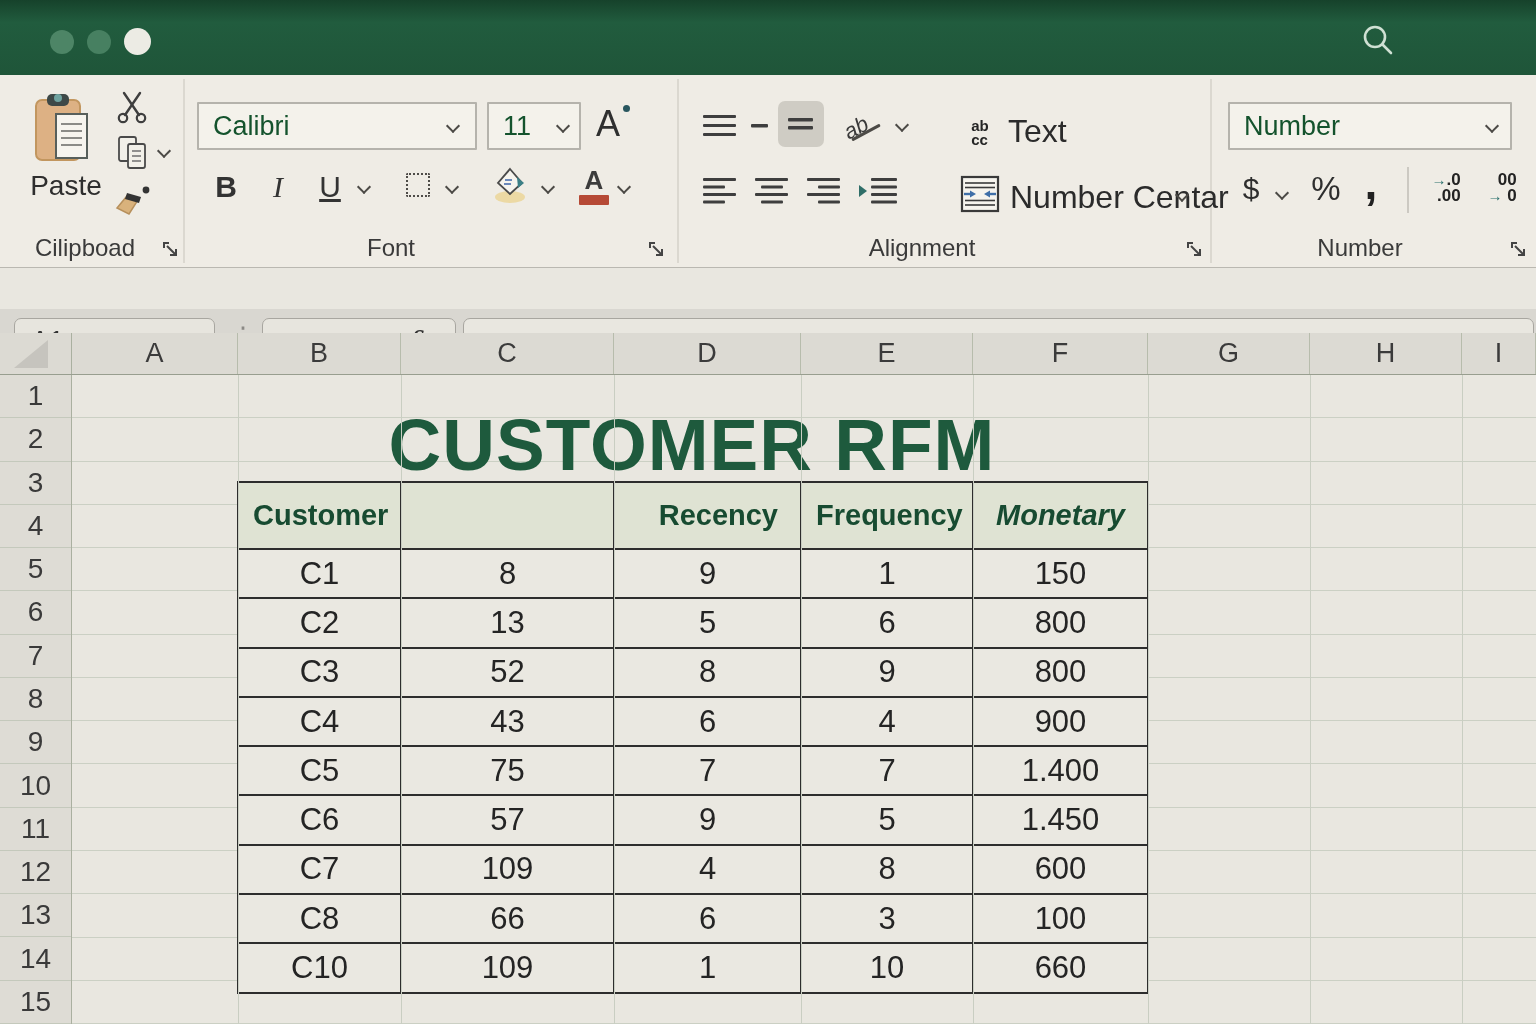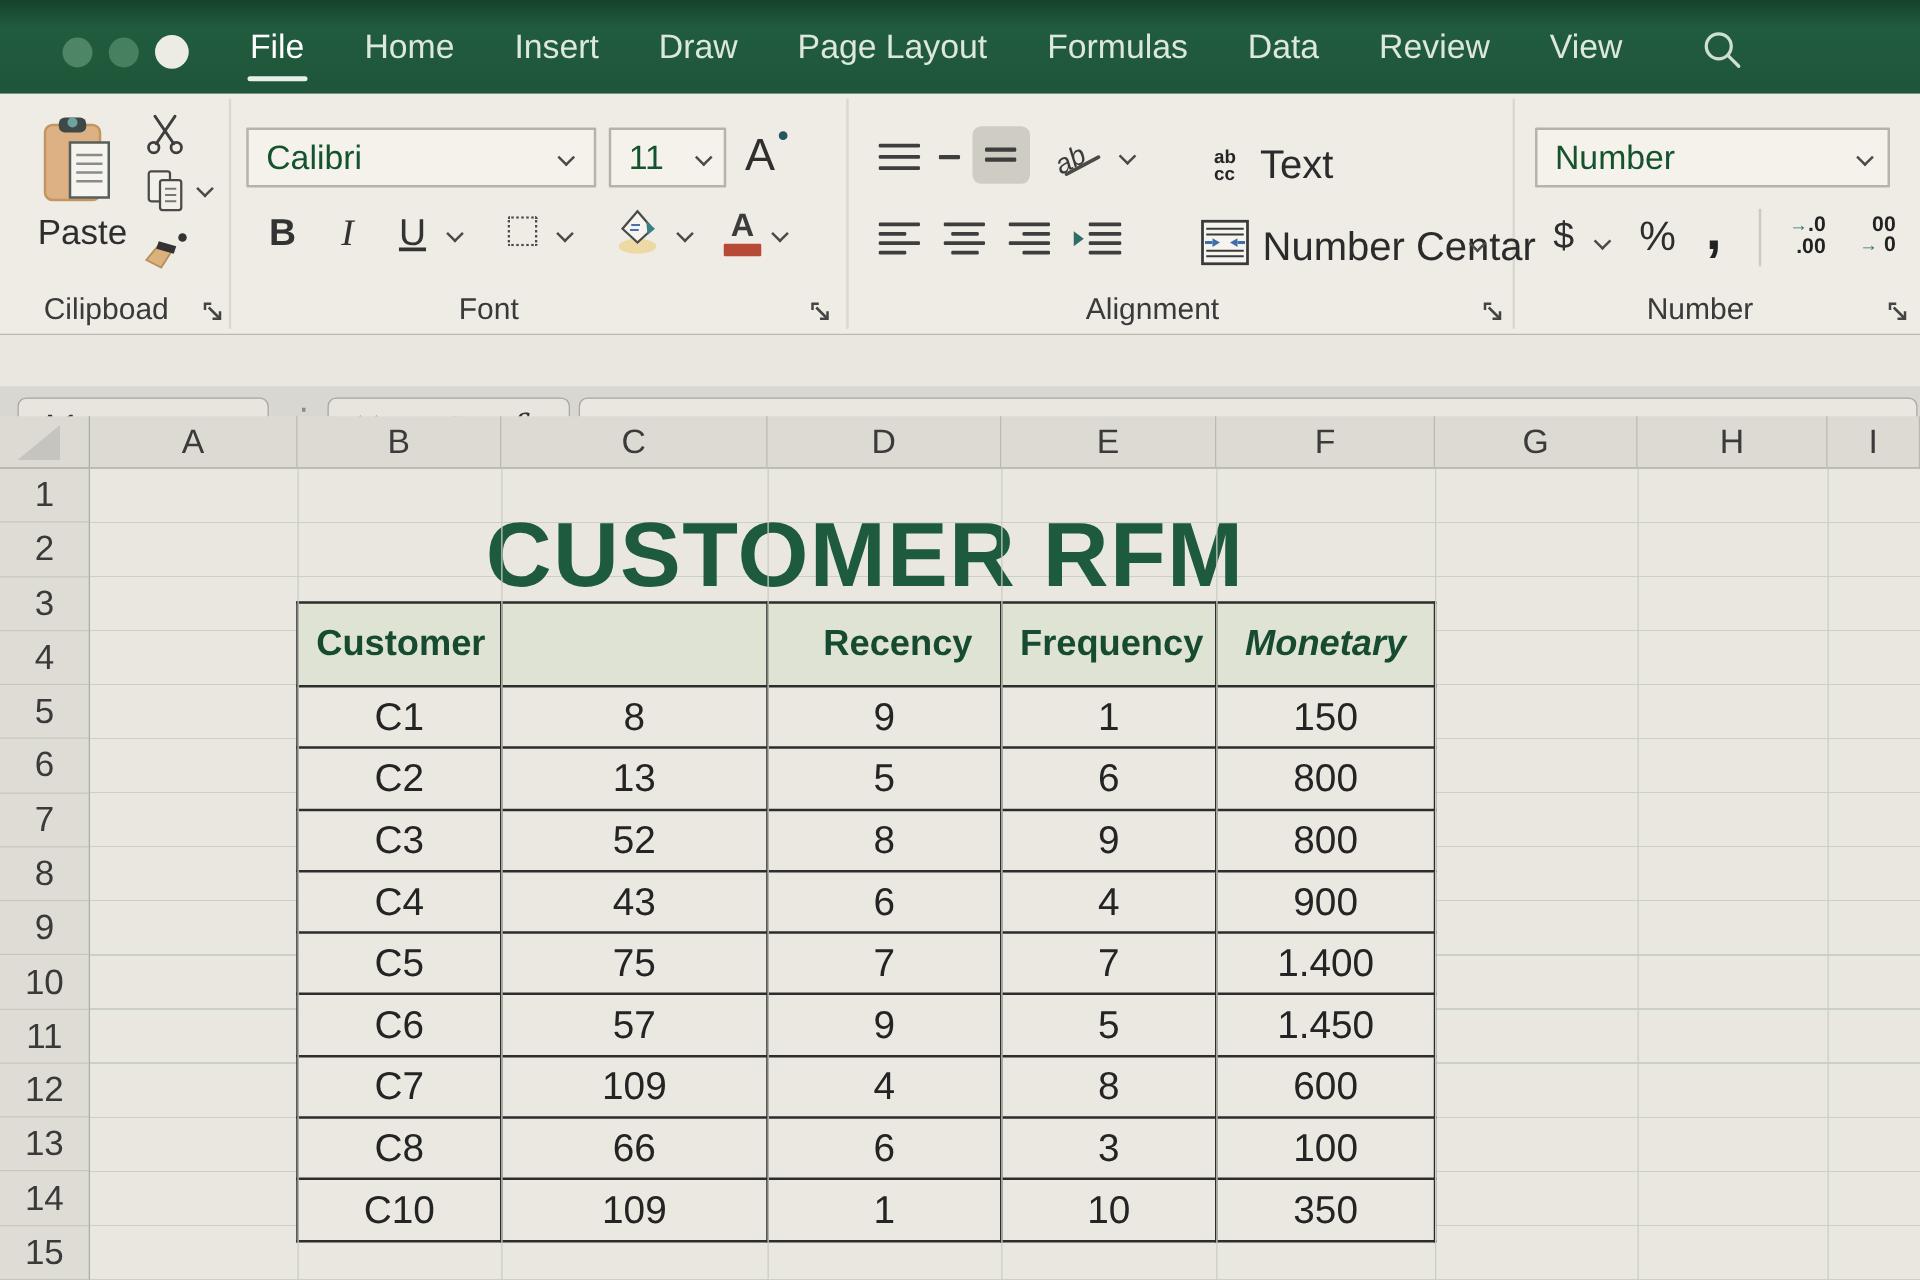--- a/index.html
+++ b/index.html
@@ -125,31 +125,20 @@
 </style>
 </head>
 <body>
 
 <div id="app">
 
   <div class="titlebar">
     <div class="tl tl1"></div>
     <div class="tl tl2"></div>
     <div class="tl tl3"></div>
-    <div class="menu">
-        <div class="menu-item active">File</div>
-        <div class="menu-item">Home</div>
-        <div class="menu-item">Insert</div>
-        <div class="menu-item">Draw</div>
-        <div class="menu-item">Page Layout</div>
-        <div class="menu-item">Formulas</div>
-        <div class="menu-item">Data</div>
-        <div class="menu-item">Review</div>
-        <div class="menu-item">View</div>
-      </div>
     <div class="searchbtn">
       <svg width="36" height="36" viewBox="0 0 36 36">
         <circle cx="15" cy="15" r="10" fill="none" stroke="#cfe0d3" stroke-width="2.6"></circle>
         <line x1="22.5" y1="22.5" x2="31" y2="31" stroke="#cfe0d3" stroke-width="2.6" stroke-linecap="round"></line>
       </svg>
     </div>
   </div>
 
   <div class="ribbon">
     <div class="rdiv" style="left:183px"></div>
@@ -512,21 +501,21 @@
               <td>66</td>
               <td>6</td>
               <td>3</td>
               <td>100</td>
             </tr>
             <tr>
               <td>C10</td>
               <td>109</td>
               <td>1</td>
               <td>10</td>
-              <td>350</td>
+              <td>660</td>
             </tr>
           </tbody>
       </table>
     <div class="vline" style="left: 166px;"></div>
         <div class="vline" style="left: 329px;"></div>
         <div class="vline" style="left: 542px;"></div>
         <div class="vline" style="left: 729px;"></div>
         <div class="vline" style="left: 901px;"></div>
         <div class="vline" style="left: 1076px;"></div>
         <div class="vline" style="left: 1238px;"></div>

